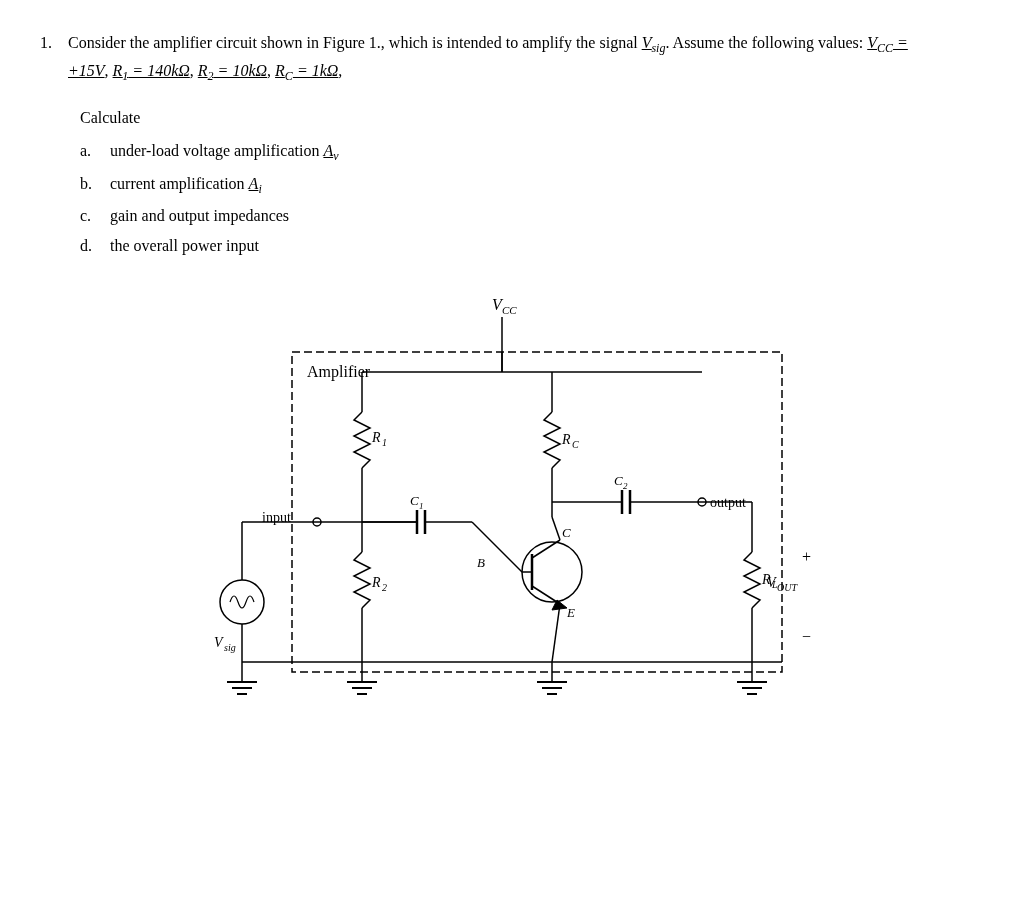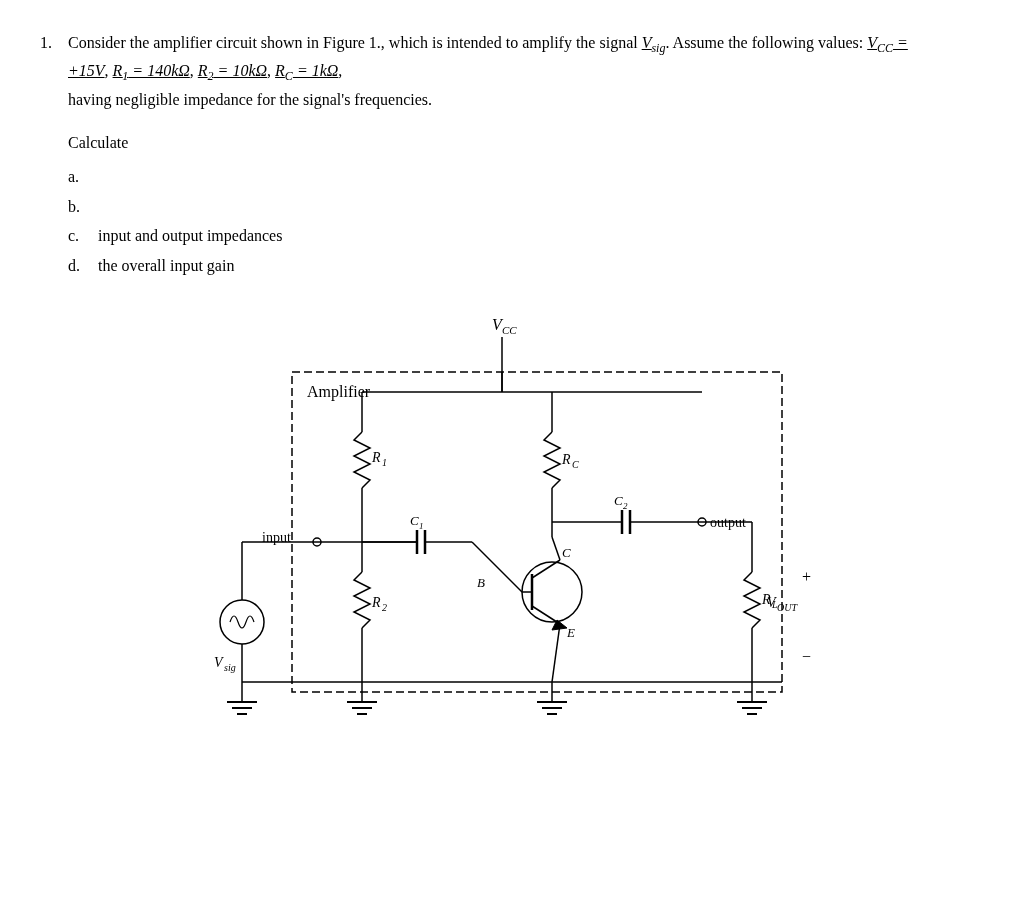--- a/index.html
+++ b/index.html
@@ -22,21 +22,21 @@
       gap: 8px;
     }
     .problem-number .num {
       min-width: 20px;
     }
     .problem-body {
       flex: 1;
     }
     .calculate-section {
       margin-top: 18px;
-      margin-left: 0px;
+      margin-left: 12px;
     }
     .calculate-label {
       font-weight: normal;
       margin-bottom: 8px;
     }
     .sub-items {
       list-style: none;
       margin-left: 0;
     }
     .sub-items li {
@@ -75,38 +75,39 @@
     <div class="problem-body">
       <p>
         Consider the amplifier circuit shown in Figure 1., which is intended to amplify the signal
         <span class="math-inline">V<sub>sig</sub></span>.
         Assume the following values:
         <span class="math-inline">V<sub>CC</sub> = +15V</span>,
         <span class="math-inline">R<sub>1</sub> = 140kΩ</span>,
         <span class="math-inline">R<sub>2</sub> = 10kΩ</span>,
         <span class="math-inline">R<sub>C</sub> = 1kΩ</span>,
       </p>
-      <p>having negligible impedance for the signal's frequencies.</p>
 
       <div class="calculate-section">
         <p class="calculate-label">Calculate</p>
         <ul class="sub-items">
           <li>
             <span class="sub-label">a.</span>
+            <span>under-load voltage amplification <span class="math-inline">A<sub>v</sub></span></span>
           </li>
           <li>
             <span class="sub-label">b.</span>
+            <span>current amplification <span class="math-inline">A<sub>i</sub></span></span>
           </li>
           <li>
             <span class="sub-label">c.</span>
-            <span>input and output impedances</span>
+            <span>gain and output impedances</span>
           </li>
           <li>
             <span class="sub-label">d.</span>
-            <span>the overall input gain</span>
+            <span>the overall power input</span>
           </li>
         </ul>
       </div>
     </div>
   </div>
 </div>
 
 <div class="circuit-container">
   <svg class="circuit-svg" width="700" height="430" viewBox="0 0 700 430">
 

